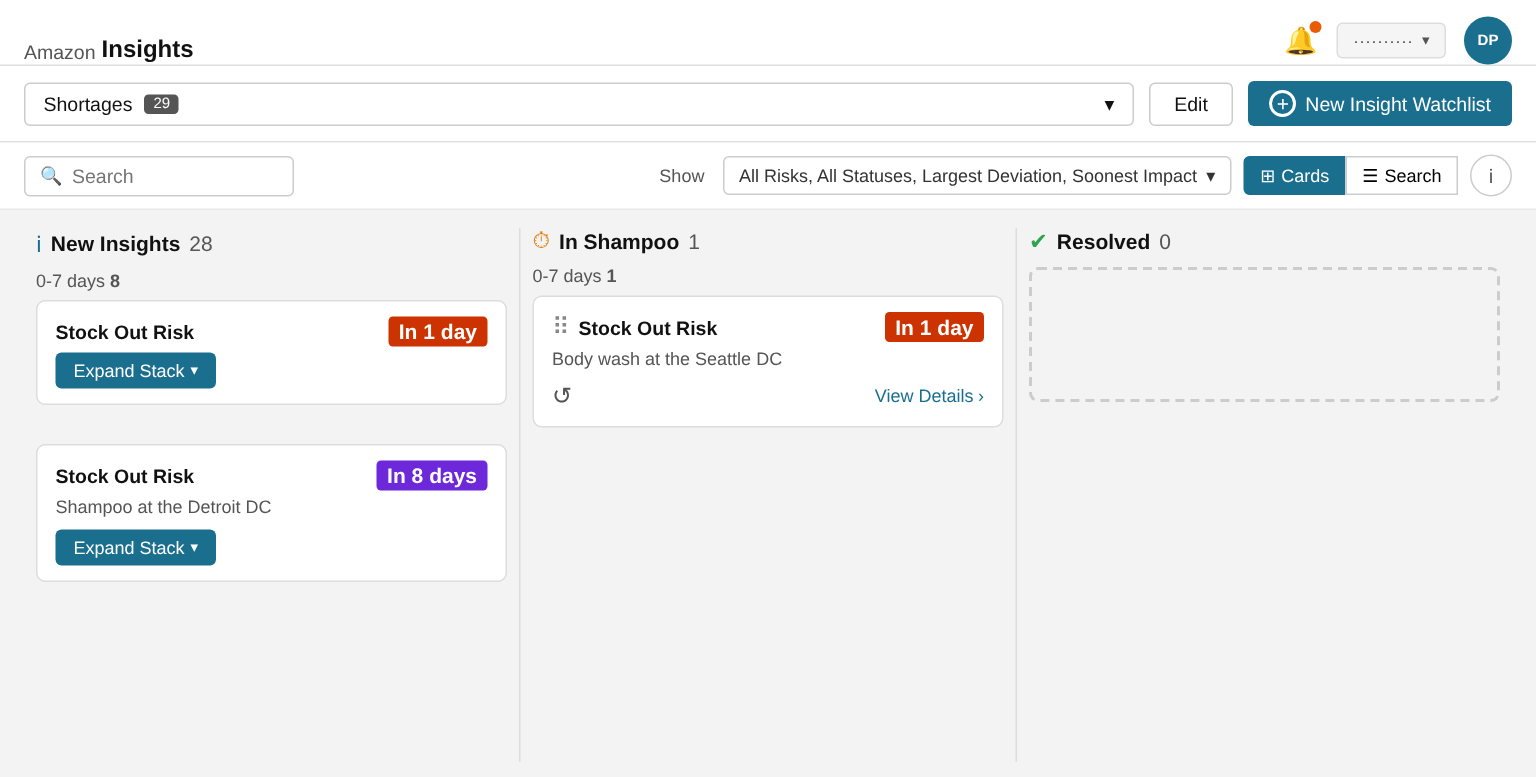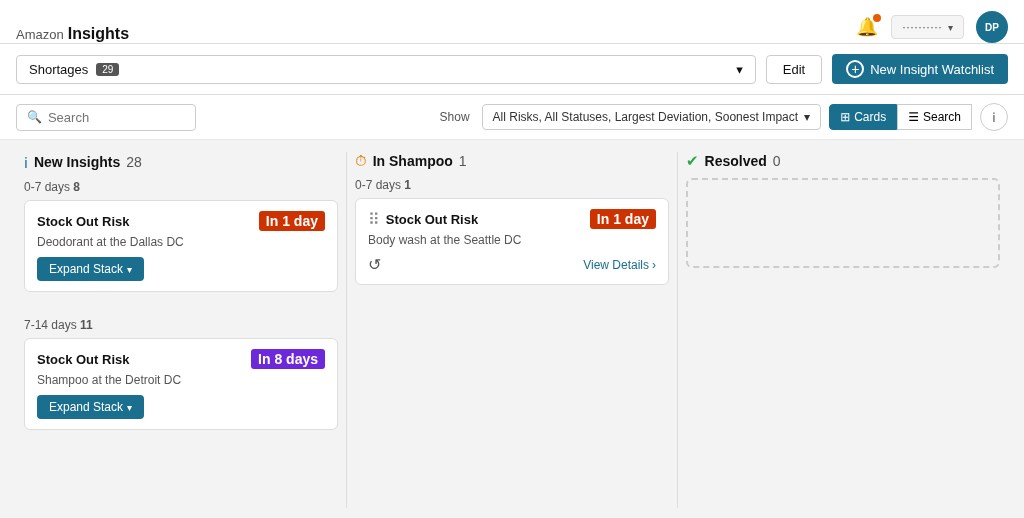--- a/index.html
+++ b/index.html
@@ -278,25 +278,23 @@
         <span class="col-count">28</span>
       </div>
       <div class="day-range">0-7 days <span class="day-count">8</span></div>
       <div class="insight-card">
         <div class="card-top">
           <div style="display: flex; align-items: center;">
             <span class="card-title">Stock Out Risk</span>
           </div>
           <span class="badge badge-red">In 1 day</span>
         </div>
-        <div class="card-subtitle">Deodorant at the Dallas DC</div>
         <button class="expand-btn">Expand Stack <span class="chev">▾</span></button>
       </div>
       <div class="section-spacer"></div>
-      <div class="day-range">7-14 days <span class="day-count">11</span></div>
       <div class="insight-card">
         <div class="card-top">
           <div style="display: flex; align-items: center;">
             <span class="card-title">Stock Out Risk</span>
           </div>
           <span class="badge badge-orange">In 8 days</span>
         </div>
         <div class="card-subtitle">Shampoo at the Detroit DC</div>
         <button class="expand-btn">Expand Stack <span class="chev">▾</span></button>
       </div>

